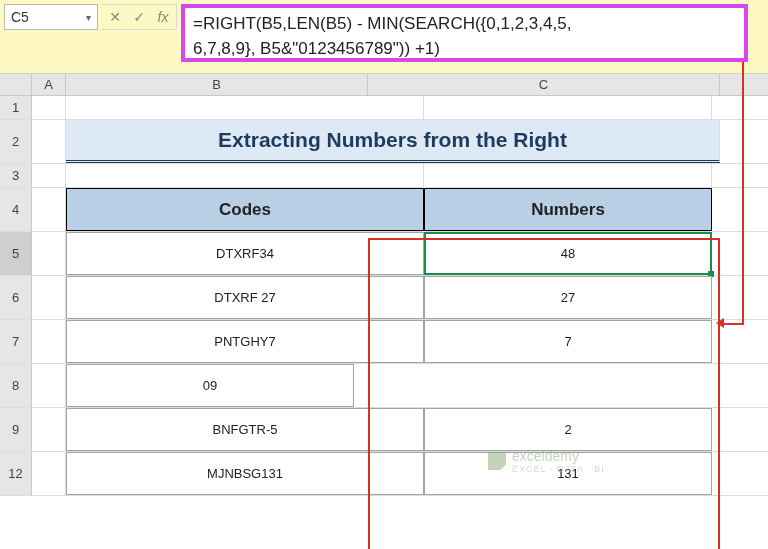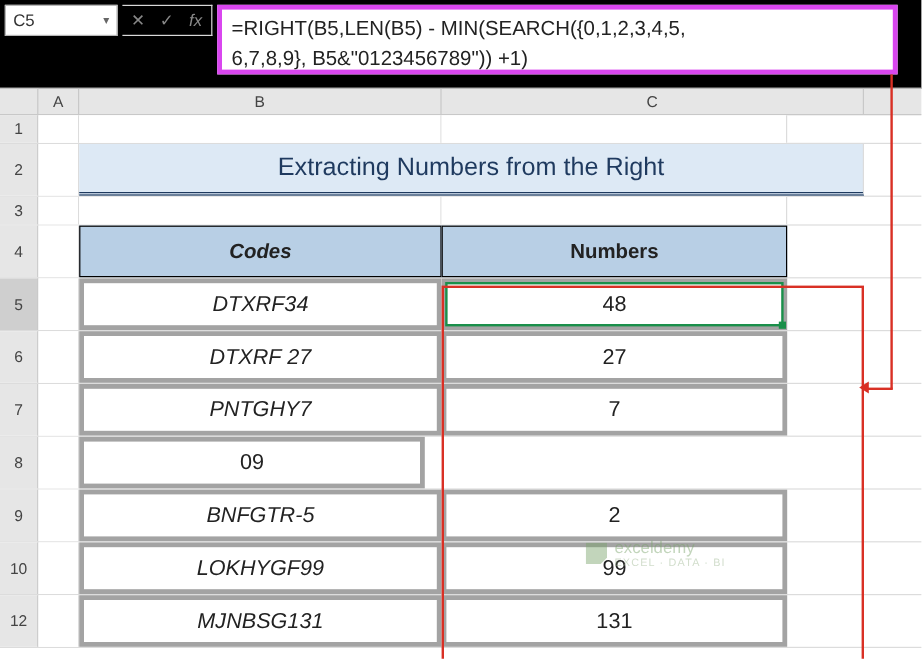--- a/index.html
+++ b/index.html
@@ -9,21 +9,21 @@
     background: #fff;
     width: 768px;
     height: 549px;
     overflow: hidden;
     position: relative;
   }
   .formula-bar {
     display: flex;
     align-items: flex-start;
     border-bottom: 1px solid #d0d0d0;
-    background: #000000;
+    background: #fef9c3;
     padding: 4px 0 4px 4px;
     gap: 4px;
     height: 74px;
   }
   .name-box {
     width: 94px;
     height: 26px;
     border: 1px solid #b7b7b7;
     display: flex;
     align-items: center;
@@ -105,42 +105,42 @@
     border-right: 1px solid #dcdcdc;
     display: flex;
     align-items: center;
     justify-content: center;
     font-size: 15px;
     color: #222;
     position: relative;
     background: #fff;
   }
   .cA { width: 34px; }
-  .cB { width: 302px; font-style: italic; }
+  .cB { width: 358px; }
   .cC { width: 288px; }
   .title-cell {
     width: 654px;
     background: #dde9f5;
     font-size: 21px;
-    font-weight: 400;
+    font-weight: 700;
     color: #1f3a5f;
     border-bottom: 3px double #1f3a5f;
     display: flex;
     align-items: center;
     justify-content: center;
   }
   .hdr-cell {
     font-weight: 700;
     font-size: 17px;
     background: #b8cfe5;
     border: 1px solid #000;
   }
   .tcell {
-    border: 4px solid #a3a3a3;
-    font-size: 18px;
+    border: 1px solid #a3a3a3;
+    font-size: 13px;
     font-weight: 400;
   }
   .sel-outline {
     position: absolute;
     border: 2px solid #1a8f4a;
     top: -1px; left: -1px; right: -1px; bottom: -1px;
     pointer-events: none;
   }
   .sel-handle {
     position: absolute;
@@ -293,26 +293,20 @@
       <div class="cell cA"></div>
       <div class="cell cC tcell">09</div>
     </div>
     <div class="row tall">
       <div class="rhdr">9</div>
       <div class="cell cA"></div>
       <div class="cell cB tcell">BNFGTR-5</div>
       <div class="cell cC tcell">2</div>
     </div>
     <div class="row tall">
-      <div class="rhdr">10</div>
-      <div class="cell cA"></div>
-      <div class="cell cB tcell">LOKHYGF99</div>
-      <div class="cell cC tcell">99</div>
-    </div>
-    <div class="row tall">
       <div class="rhdr">12</div>
       <div class="cell cA"></div>
       <div class="cell cB tcell">MJNBSG131</div>
       <div class="cell cC tcell">131</div>
     </div>
   </div>
 
   <div class="callout callout-c"></div>
 </div>
 

